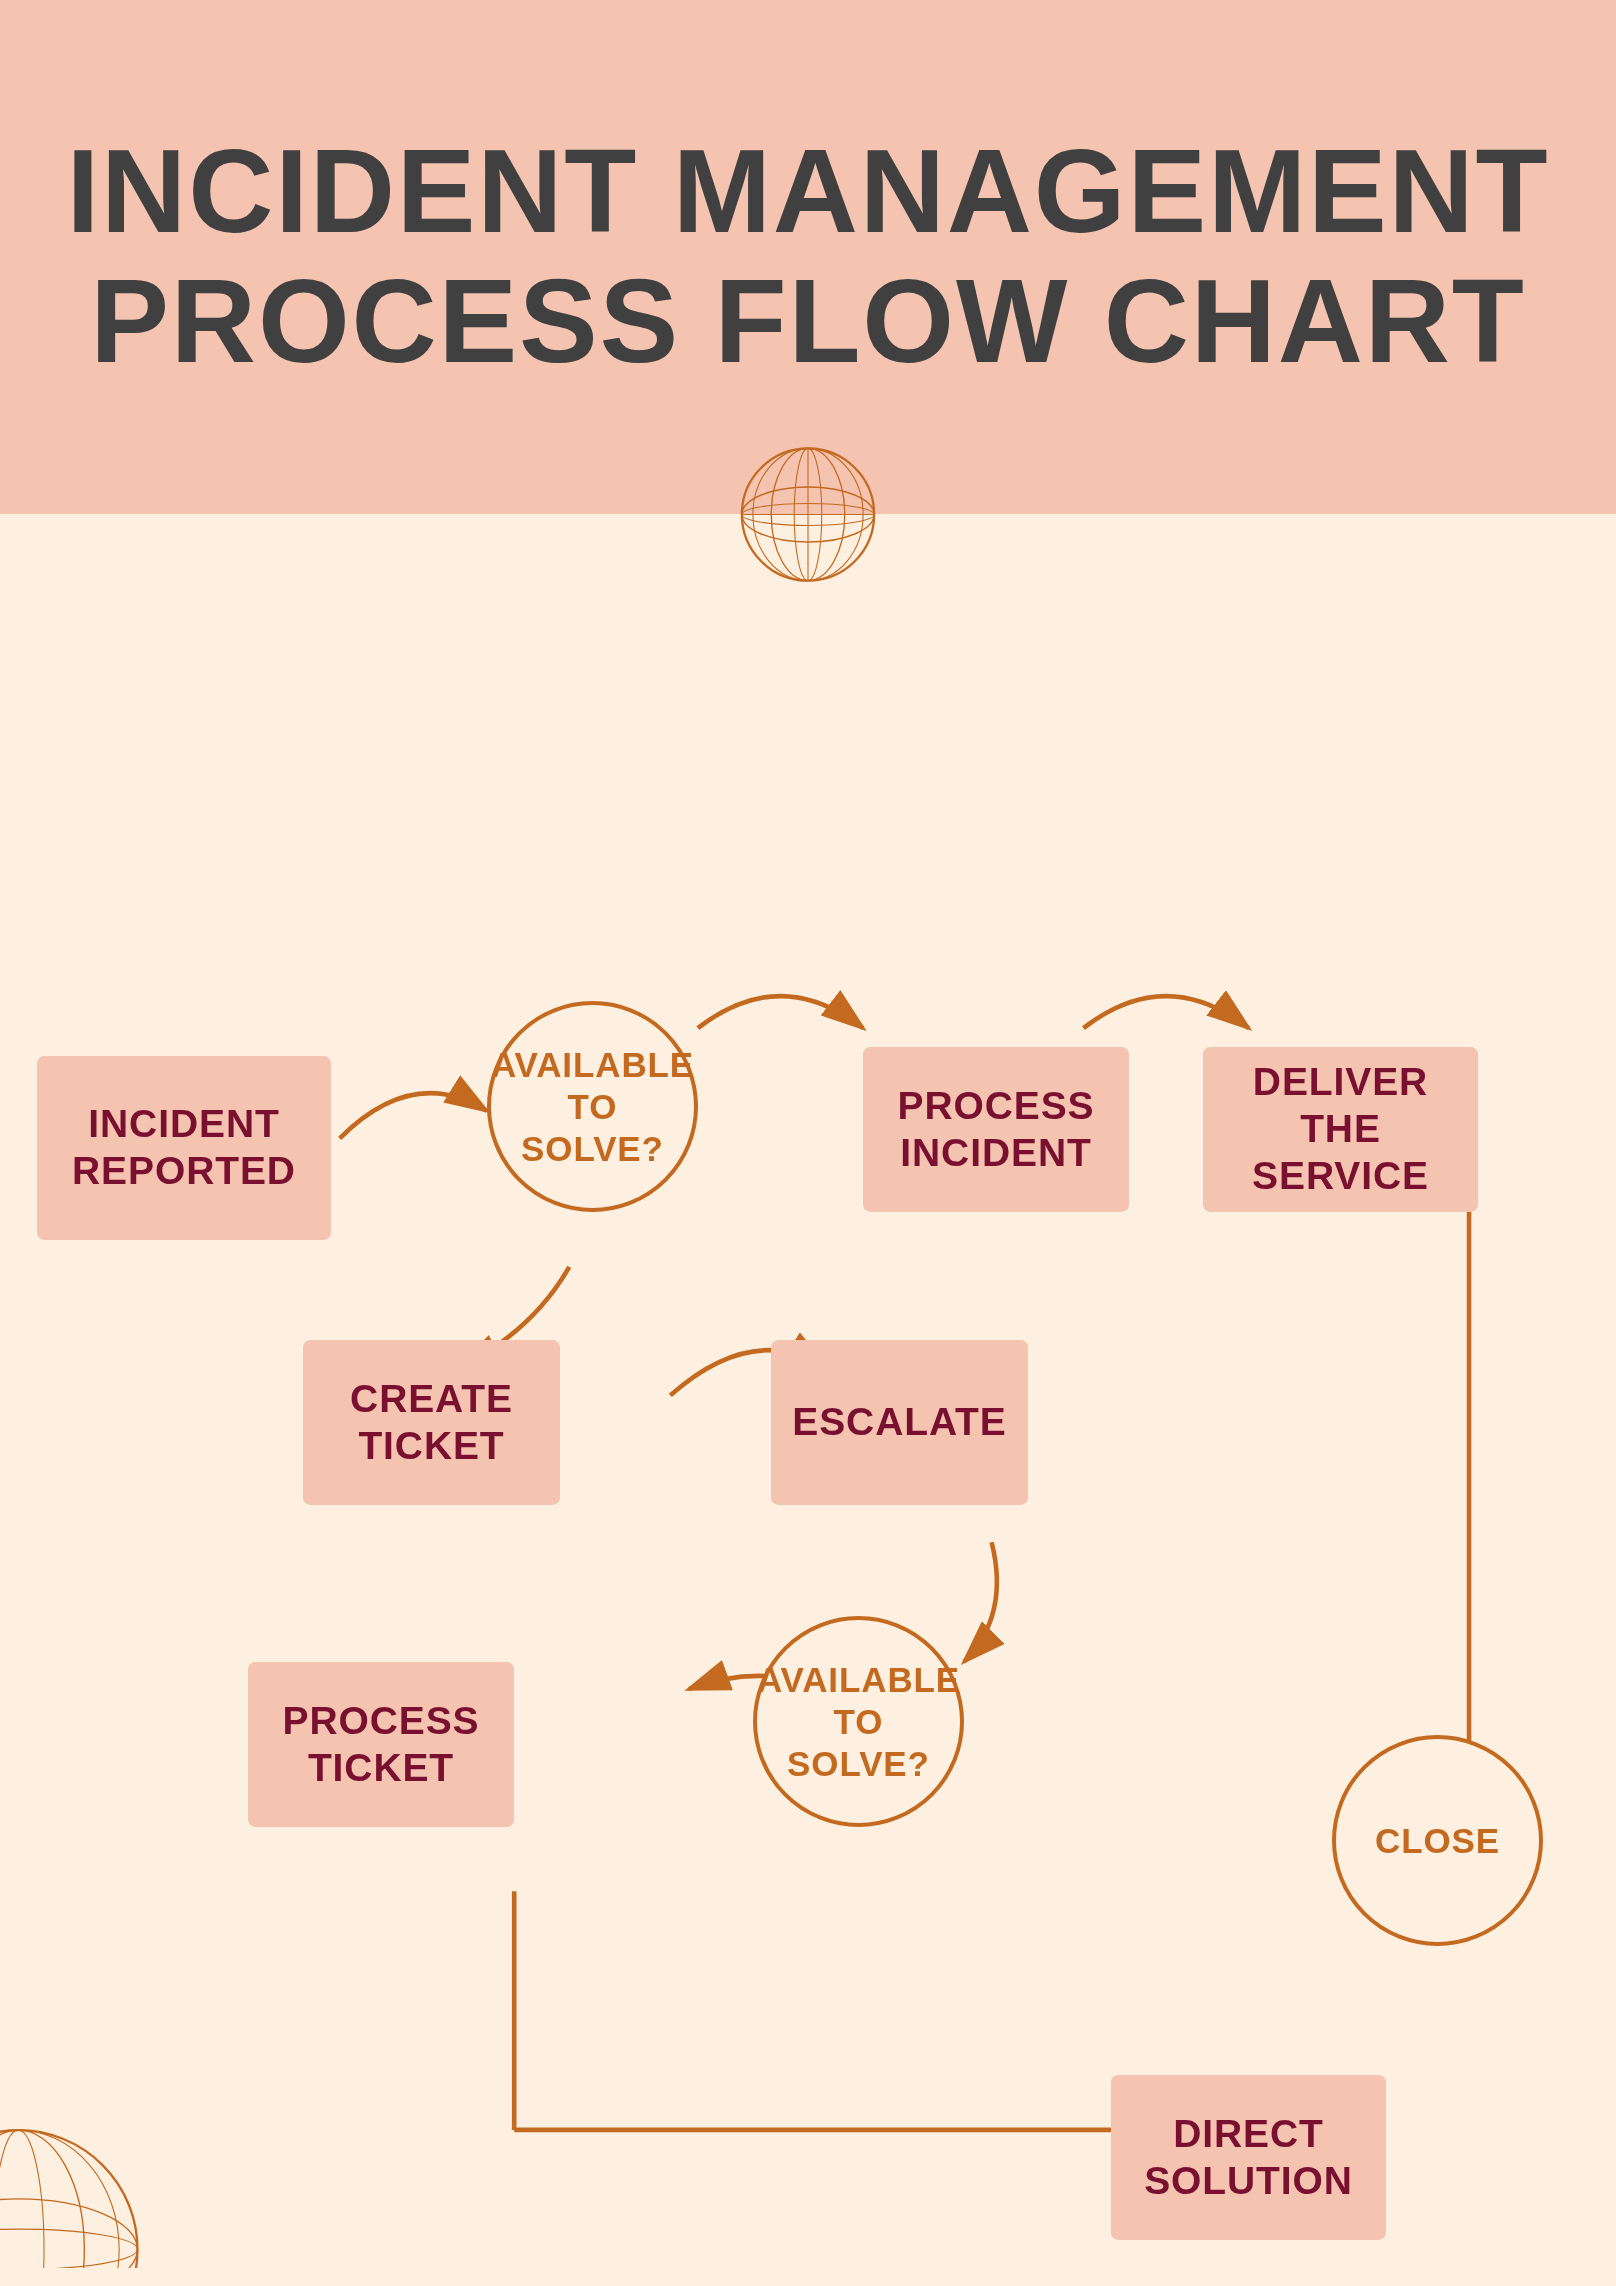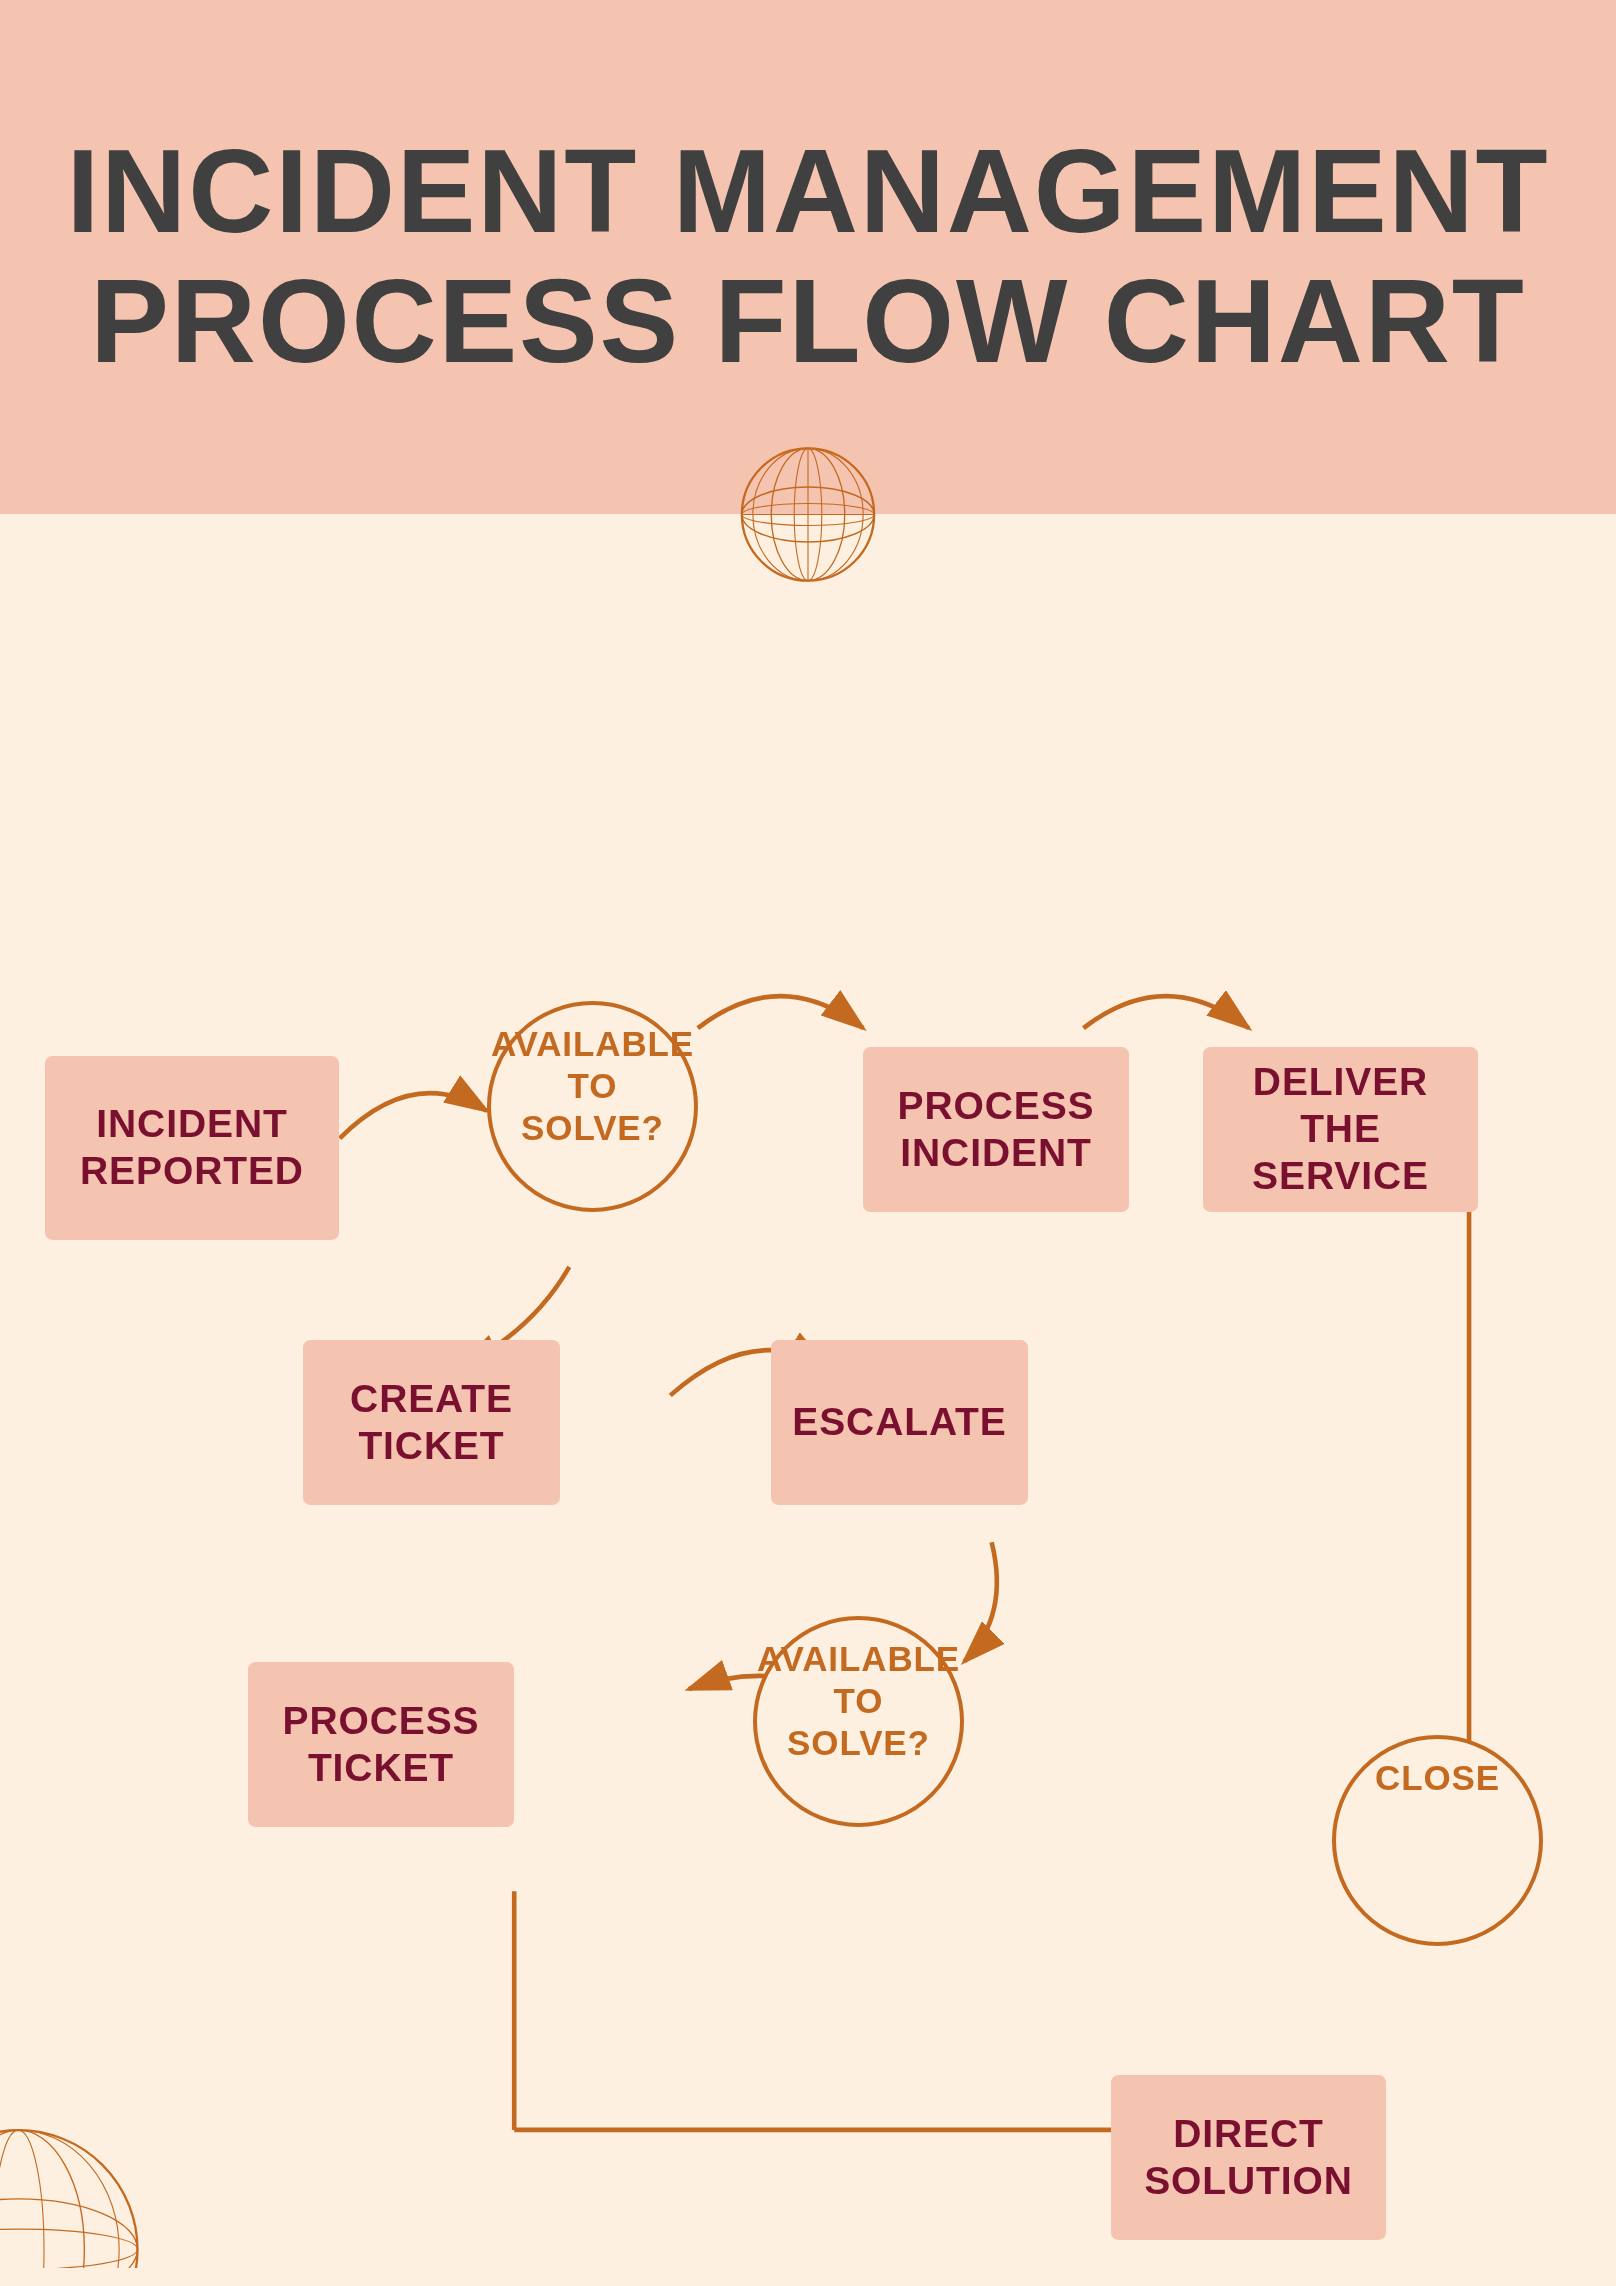--- a/index.html
+++ b/index.html
@@ -76,21 +76,21 @@
       padding: 18.4px;
       line-height: 1.2;
     }
 
     .circle {
       position: absolute;
       border-radius: 50%;
       border: 4.6px solid #c46a20;
       background: #fdf0e0;
       display: flex;
-      align-items: flex-start;
+      align-items: center;
       justify-content: center;
       text-align: center;
       font-size: 35px;
       font-weight: 900;
       color: #c46a20;
       text-transform: uppercase;
       letter-spacing: 0.9px;
       line-height: 1.2;
       padding: 18.4px;
     }
@@ -165,21 +165,21 @@
 
     <path d="M 940 1310 Q 860 1240 750 1280" fill="none" stroke="#c46a20" stroke-width="5" marker-end="url(#arrowhead)"></path>
 
     <line x1="1600" y1="740" x2="1600" y2="1430" stroke="#c46a20" stroke-width="5"></line>
     <line x1="1600" y1="1430" x2="1560" y2="1430" stroke="#c46a20" stroke-width="5"></line>
 
     <line x1="560" y1="1500" x2="560" y2="1760" stroke="#c46a20" stroke-width="5"></line>
     <line x1="560" y1="1760" x2="1280" y2="1760" stroke="#c46a20" stroke-width="5"></line>
   </svg>
 
-  <div class="box" style="left: 45px; top: 542px; width: 294px; height: 184px;">
+  <div class="box" style="left: 37px; top: 542px; width: 294px; height: 184px;">
     <span>INCIDENT REPORTED</span>
   </div>
 
   <div class="circle" style="left: 487px; top: 487px; width: 211px; height: 211px;">
     <span>AVAILABLE TO SOLVE?</span>
   </div>
 
   <div class="box" style="left: 863px; top: 533px; width: 266px; height: 165px;">
     <span>PROCESS INCIDENT</span>
   </div>

